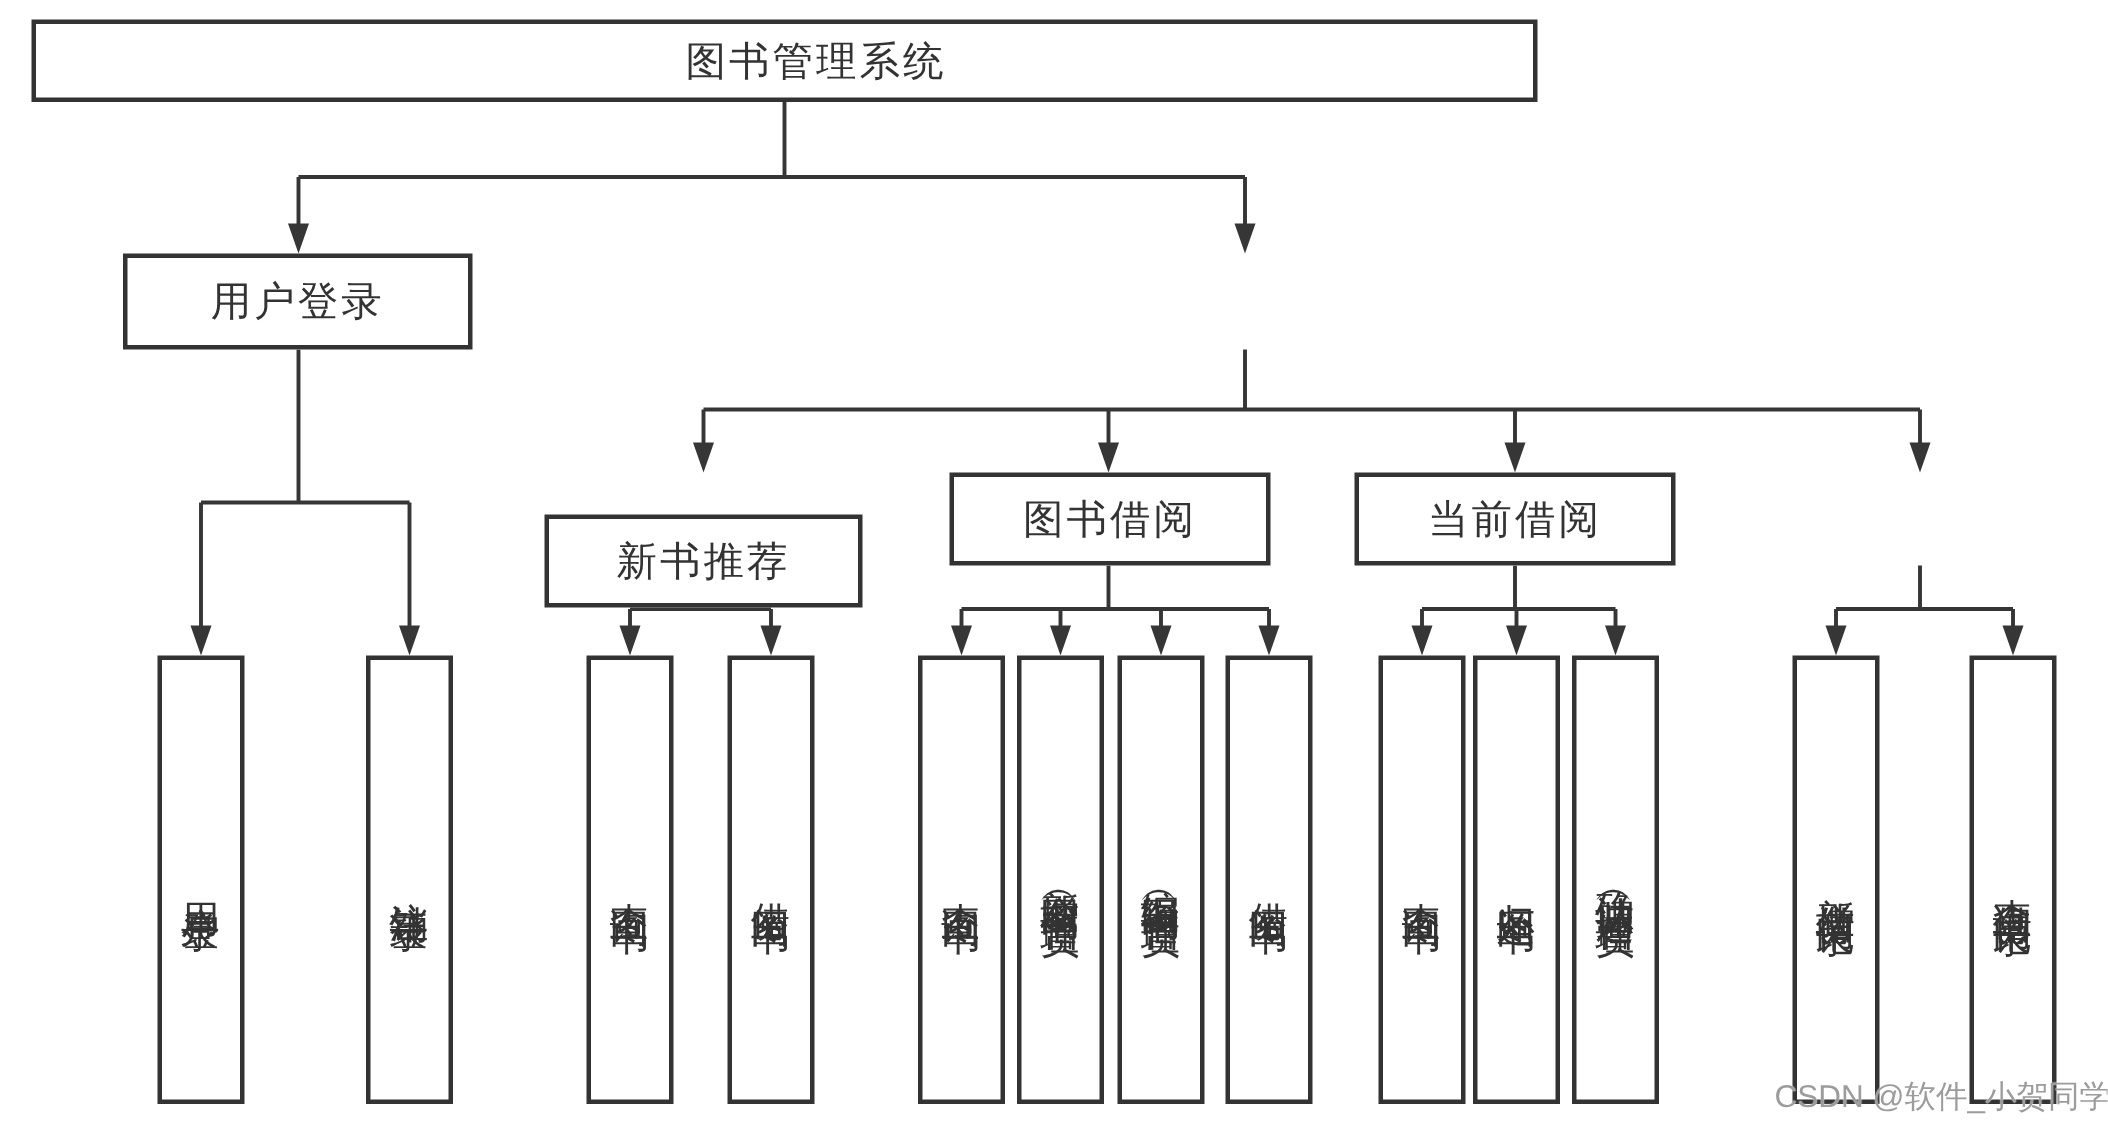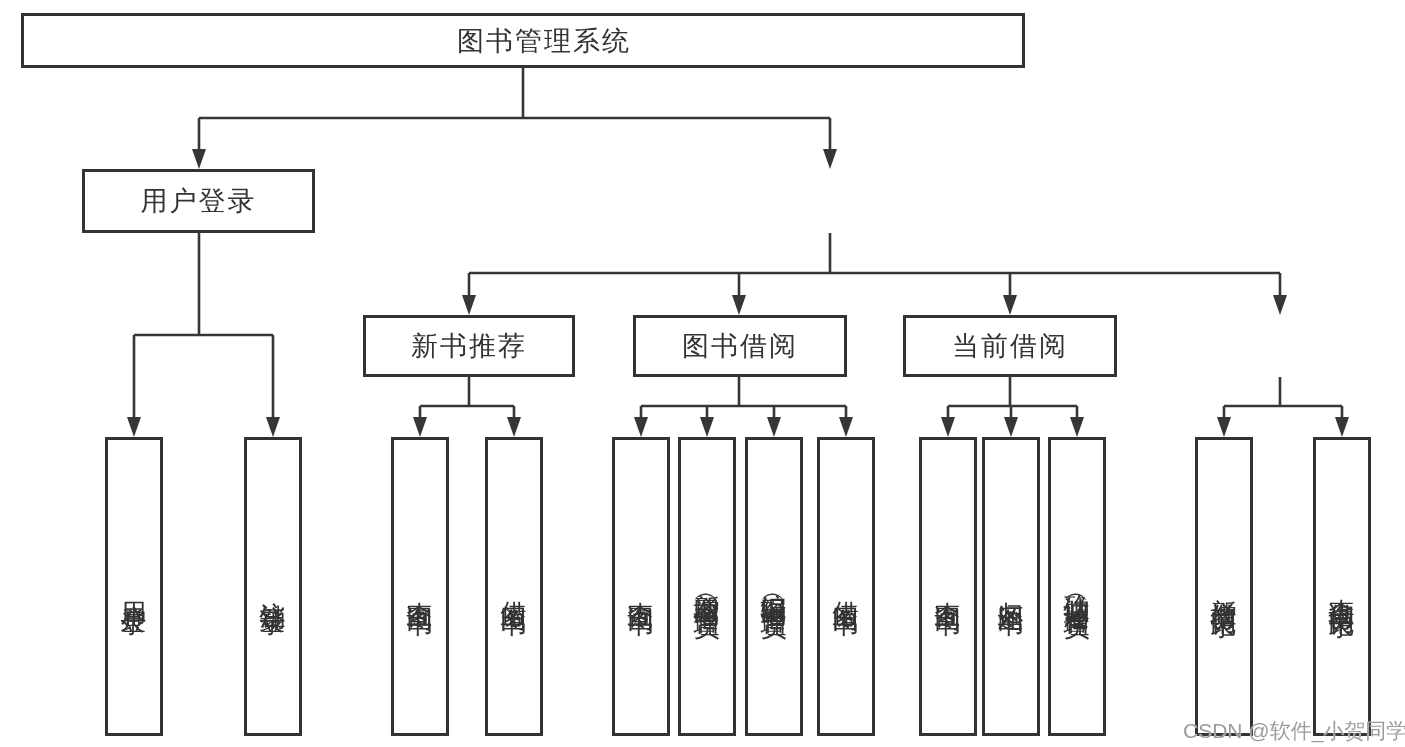--- a/index.html
+++ b/index.html
@@ -29,21 +29,21 @@
     align-items: center;
     justify-content: center;
     color: #333333;
     z-index: 2;
   }
   .node.h { font-size: 27px; letter-spacing: 2px; }
   .node.root   { left: 21px;  top: 13px;  width: 1004px; height: 55px; padding-left: 42px; }
   .node.l1a    { left: 82px;  top: 169px; width: 233px;  height: 64px; }
   .node.l1b    { left: 713px; top: 169px; width: 233px;  height: 64px; }
   .node.l2     { top: 315px; height: 62px; }
-  .node.l2a    { left: 363px;  width: 212px; }
+  .node.l2a    { left: 363px;  width: 212px; margin-top: 28px; }
   .node.l2b    { left: 633px;  width: 214px; }
   .node.l2c    { left: 903px;  width: 214px; }
   .node.l2d    { left: 1173px; width: 214px; }
   .node.leaf   { top: 437px; height: 299px; width: 58px; }
   .leaf span {
     writing-mode: vertical-rl;
     text-orientation: mixed;
     font-size: 26px;
     line-height: 1.0;
     letter-spacing: 3px;

